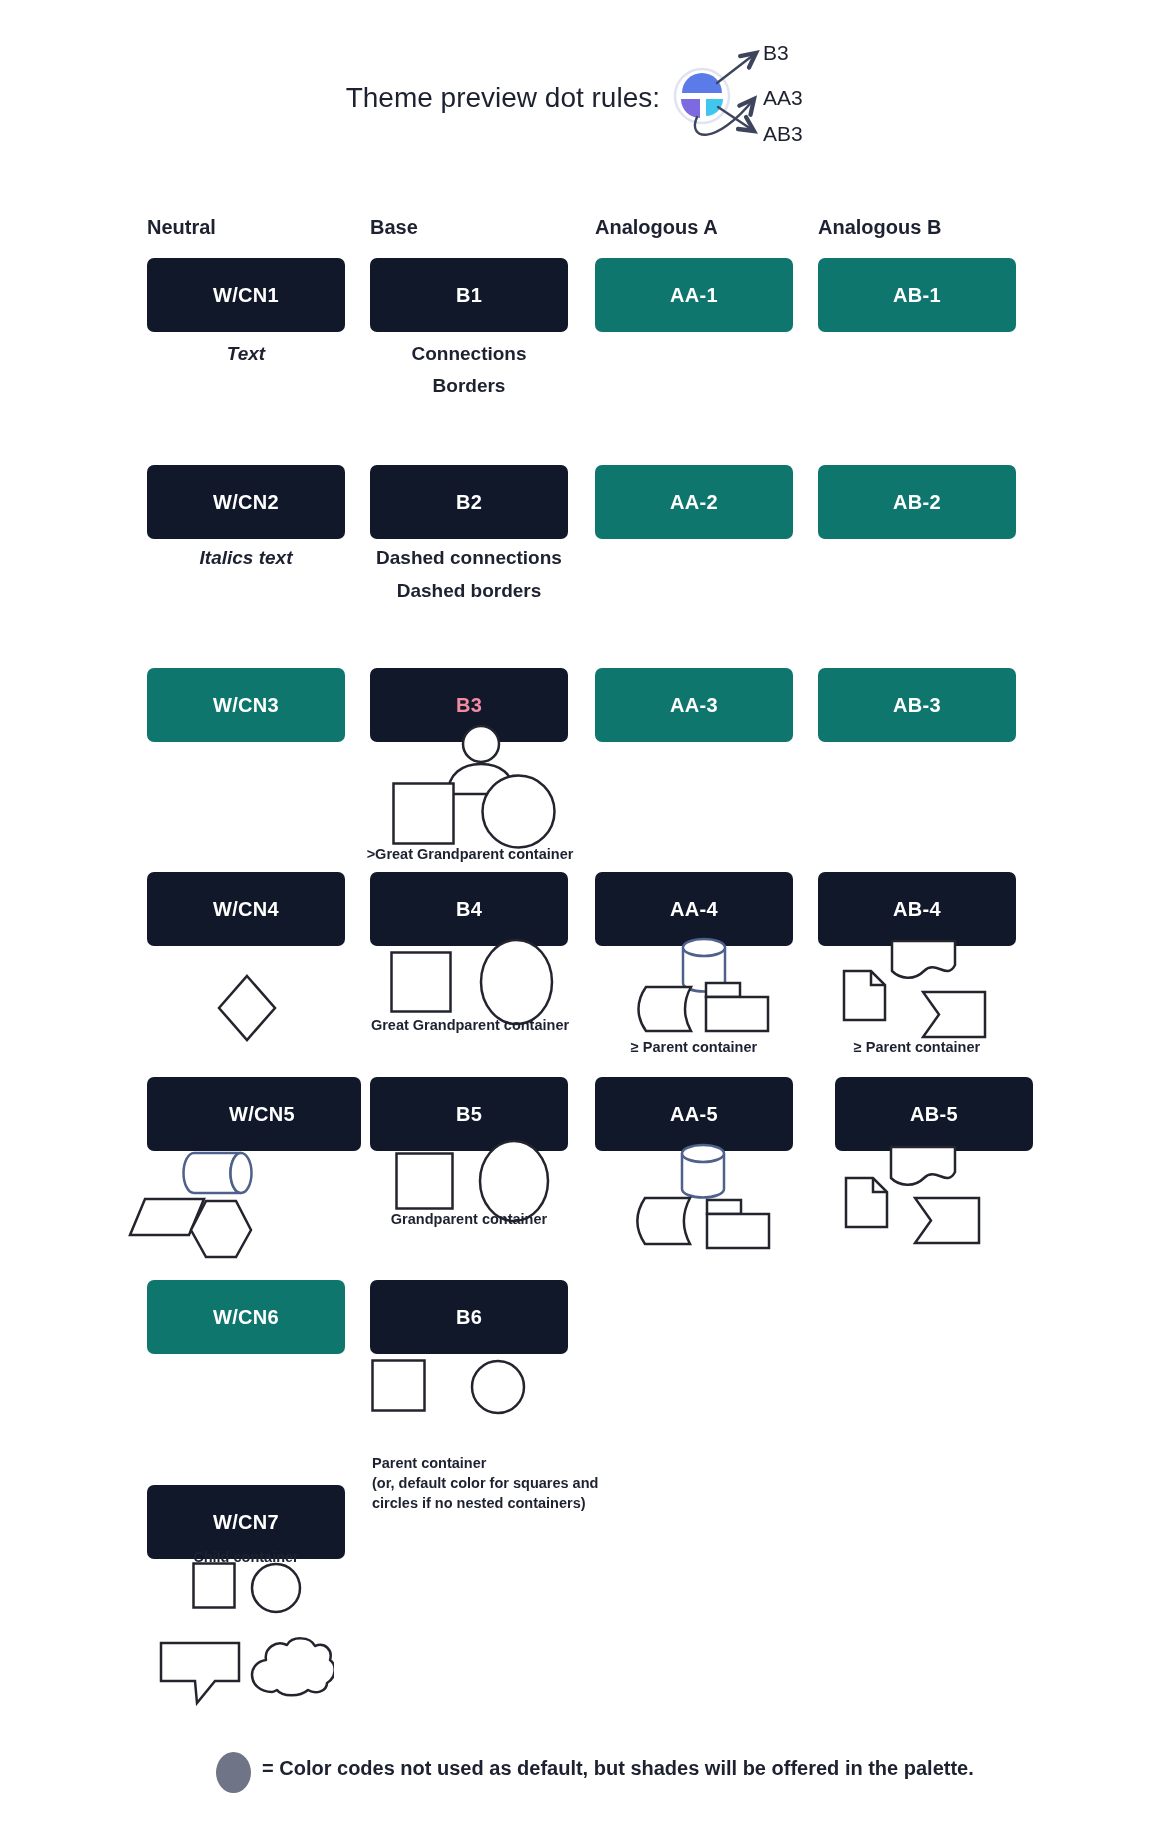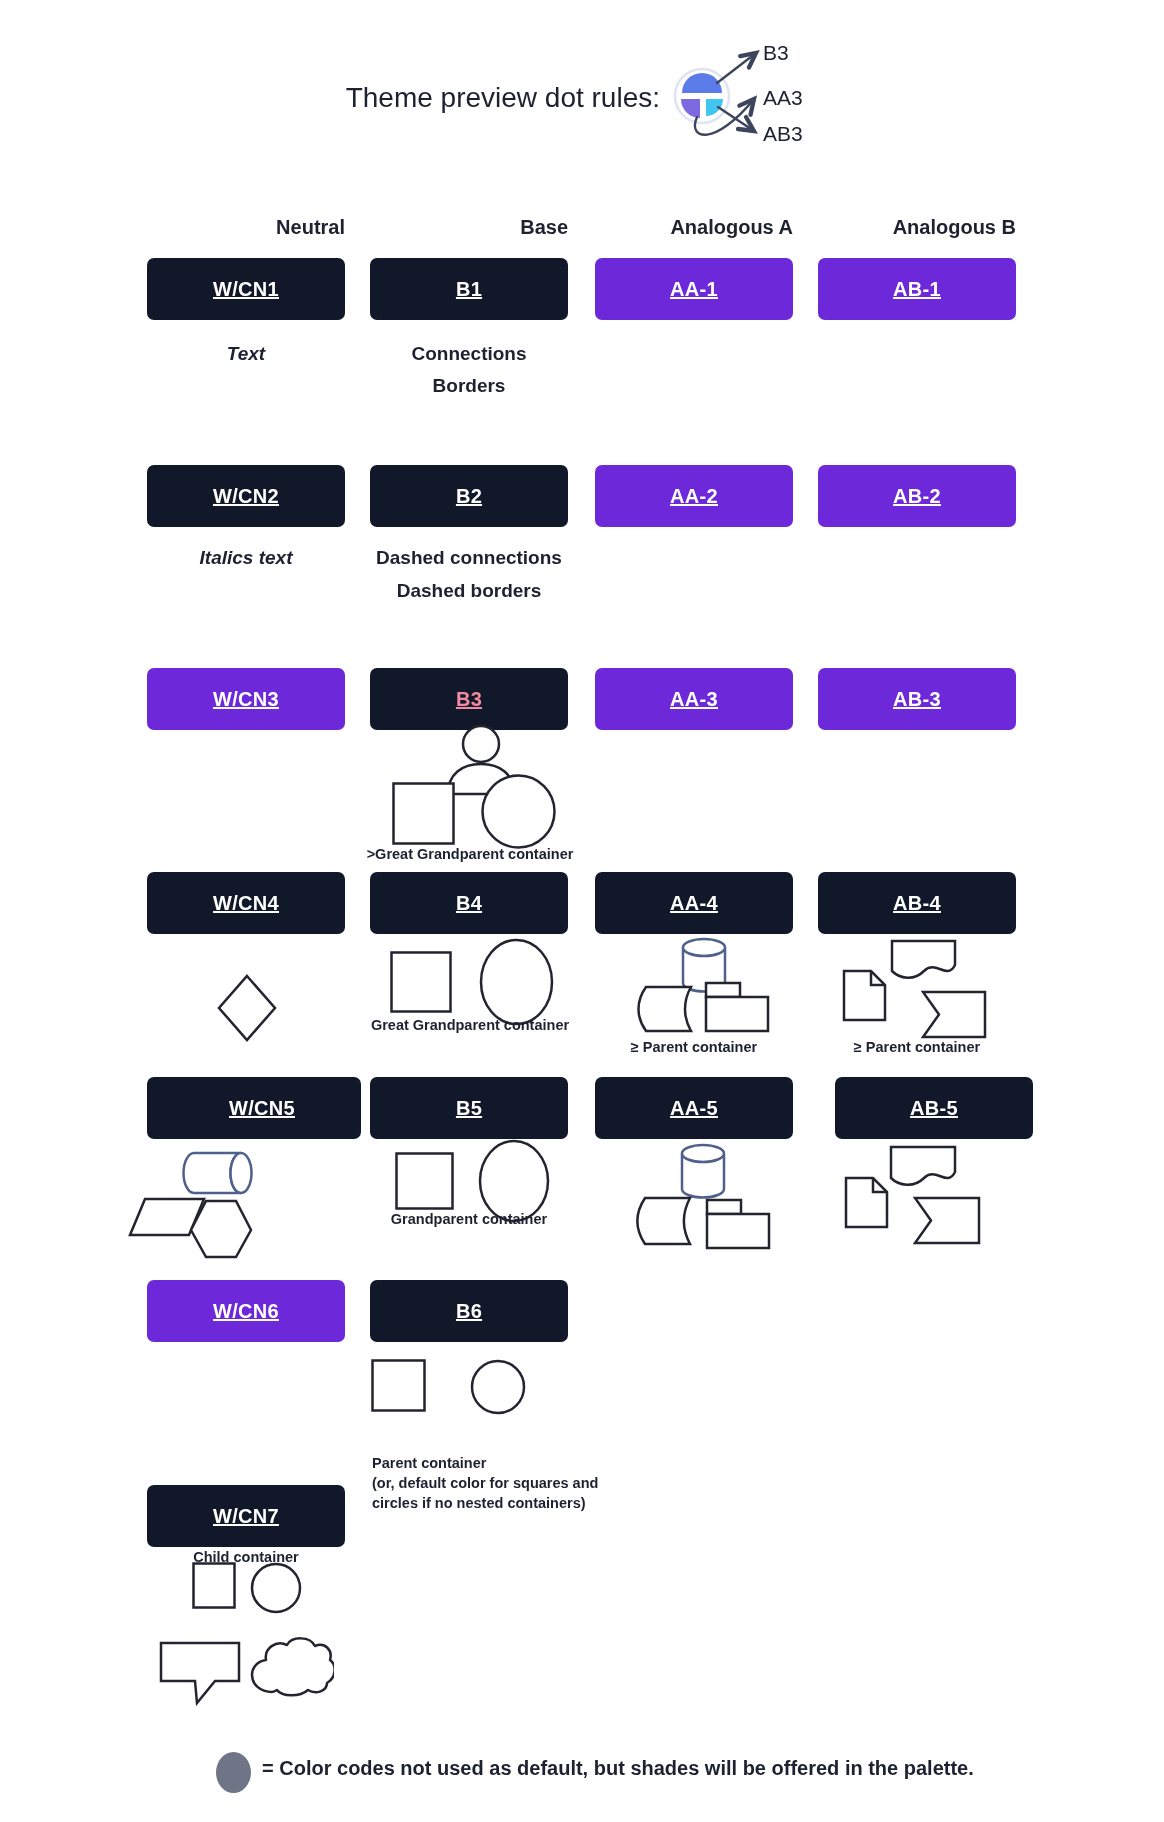--- a/index.html
+++ b/index.html
@@ -3,28 +3,28 @@
 <meta charset="utf-8">
 <style>
   html,body{margin:0;padding:0;background:#ffffff;}
   .canvas{
     position:relative;width:1164px;height:1822px;background:#ffffff;overflow:hidden;
     font-family:"Liberation Sans","DejaVu Sans",sans-serif;color:#1d2130;
   }
   .abs{position:absolute;}
   .title{font-size:28px;font-weight:400;color:#1d2130;text-align:right;}
   .dotlabel{font-size:21px;font-weight:500;color:#1d2130;}
-  .hdr{position:absolute;width:198px;text-align:right;font-weight:700;font-size:20px;color:#1d2130;}
+  .hdr{position:absolute;width:198px;text-align:left;font-weight:700;font-size:20px;color:#1d2130;}
   .sw{
-    position:absolute;width:198px;height:62px;border-radius:7px;
+    position:absolute;width:198px;height:74px;border-radius:7px;
     display:flex;align-items:center;justify-content:center;
-    color:#ffffff;font-weight:700;font-size:20px;letter-spacing:.3px;text-decoration:underline;
+    color:#ffffff;font-weight:700;font-size:20px;letter-spacing:.3px;
   }
   .dark{background:#111829;}
-  .gray{background:#6d28d9;}
+  .gray{background:#0f766e;}
   .pinktext{color:#f28ba2;}
   .cap{position:absolute;text-align:center;font-weight:700;color:#1d2130;}
   .lg{font-size:19px;width:198px;}
   .sm{font-size:14.5px;width:198px;}
   .ital{font-style:italic;}
   .leftcap{text-align:left;font-weight:700;font-size:14.5px;line-height:20px;color:#1d2130;}
   .shape{position:absolute;}
   .legendtext{font-size:20px;font-weight:700;color:#1d2130;}
   .legenddot{position:absolute;width:35px;height:41px;border-radius:50%;background:#6f7487;}
 </style>

